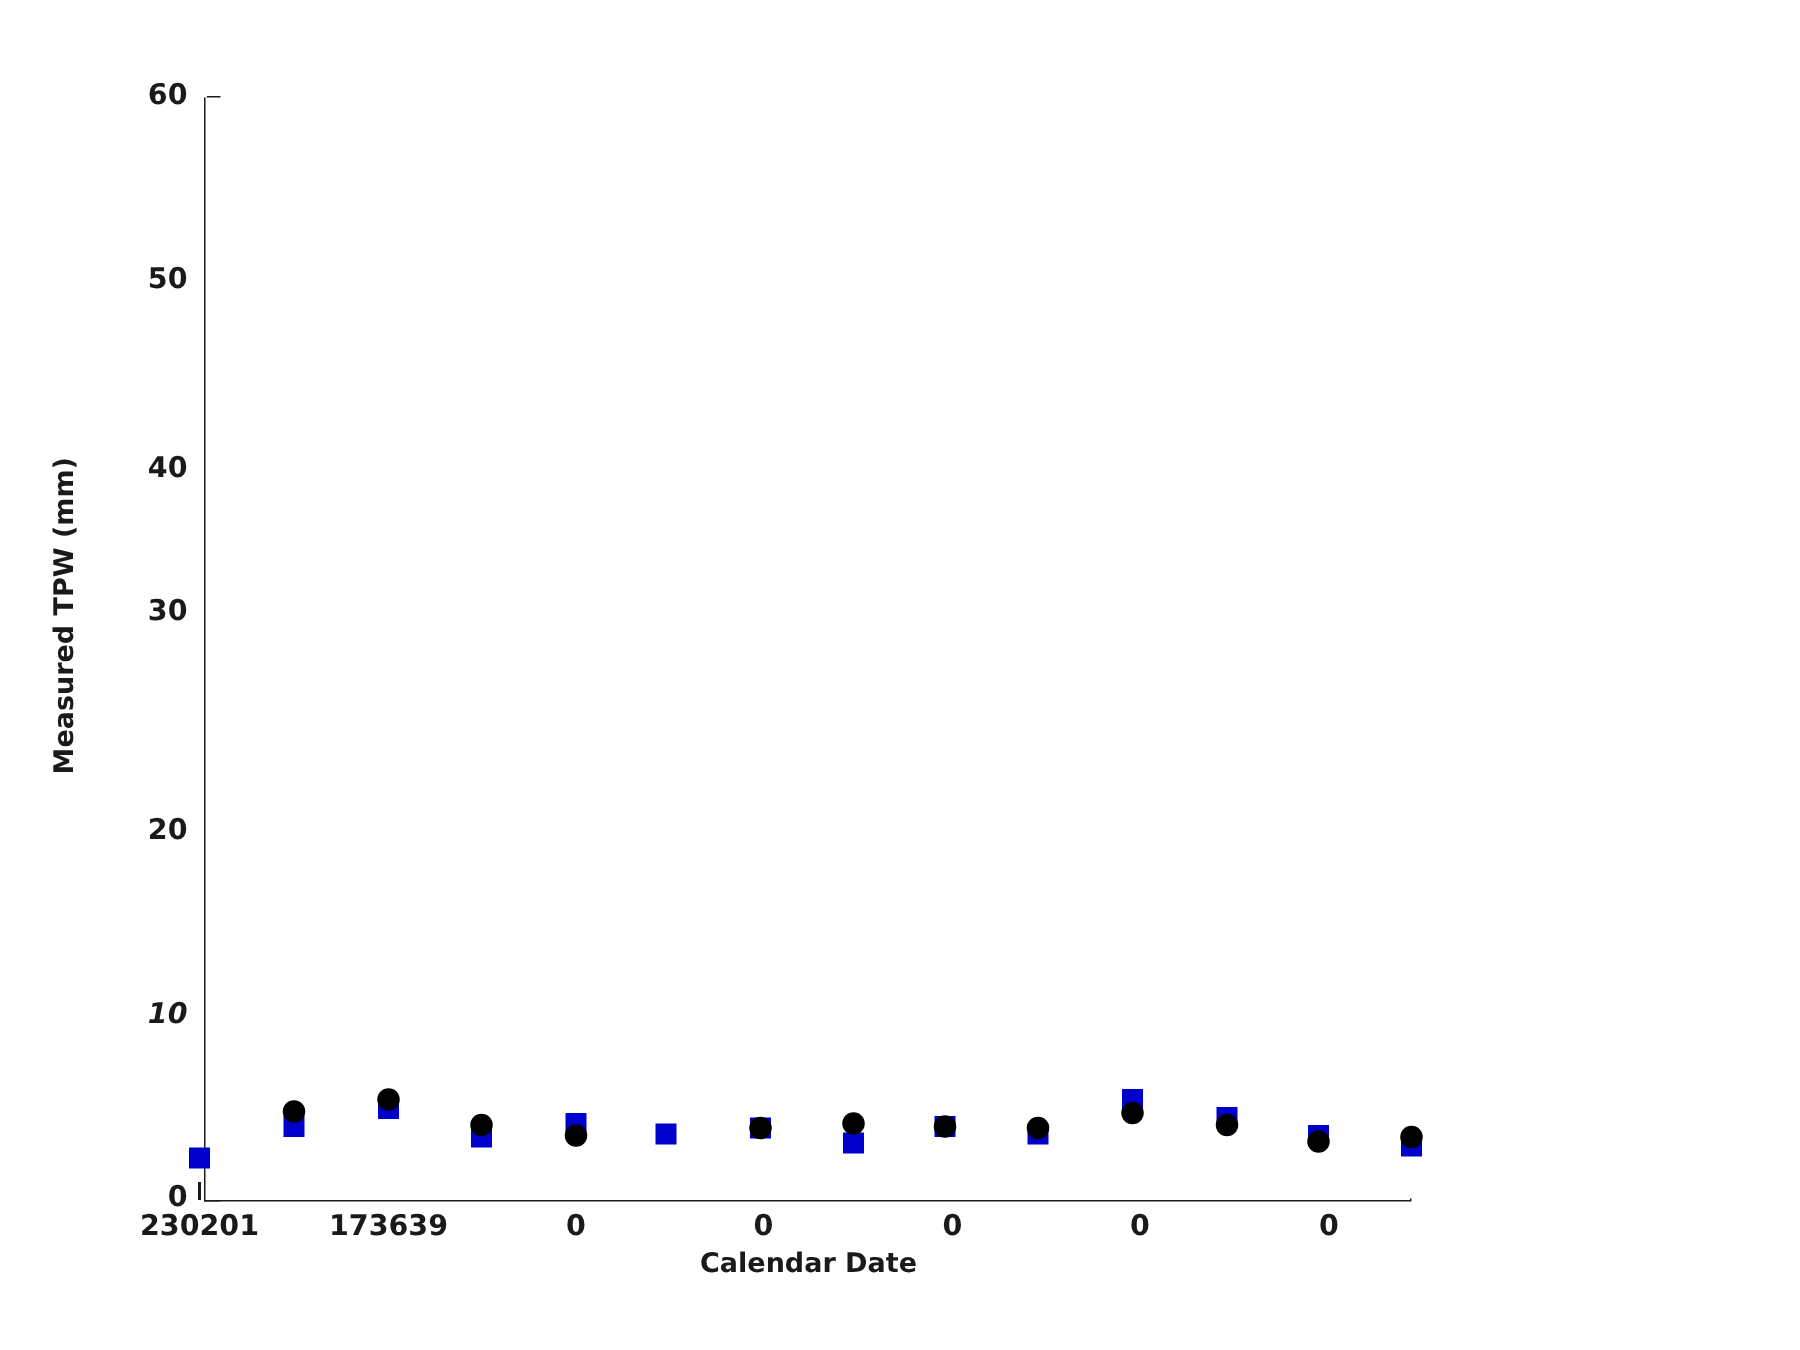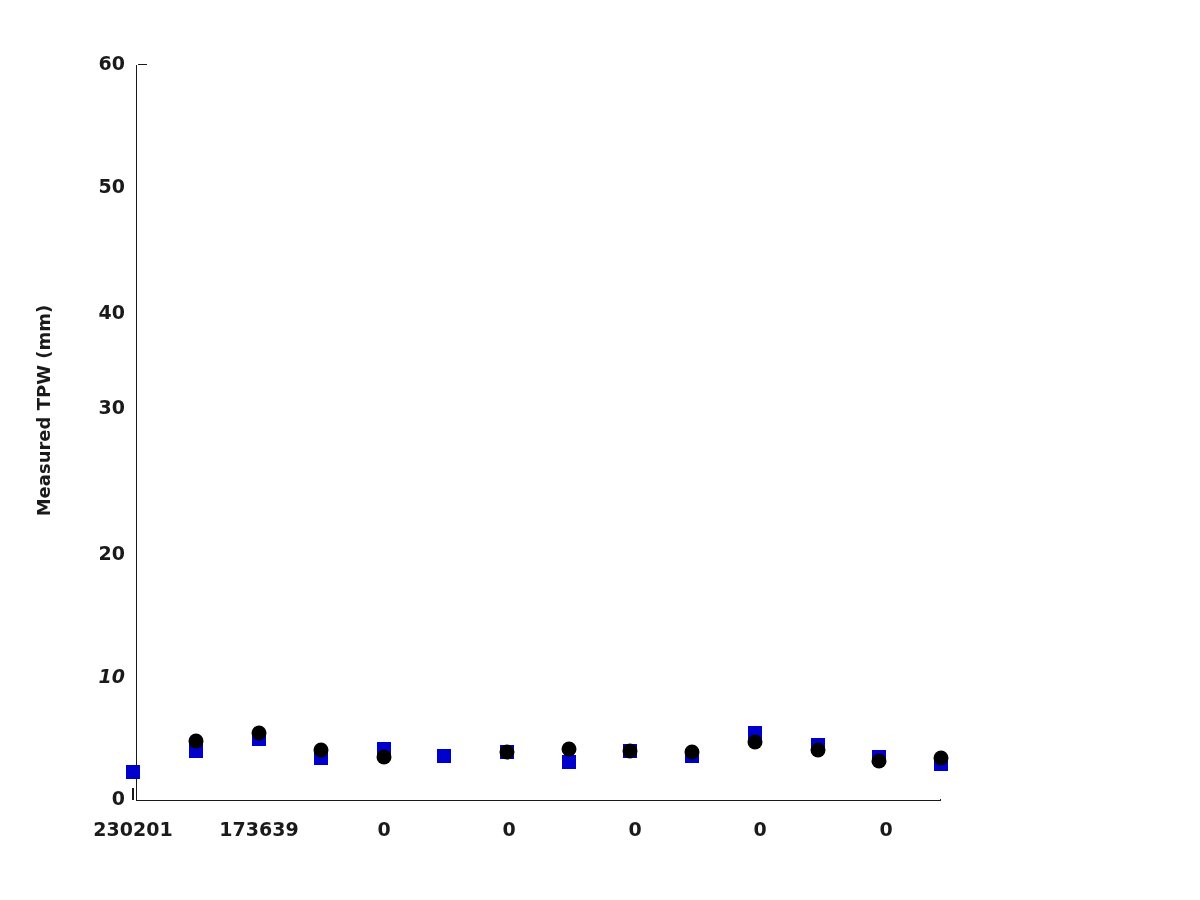--- a/index.html
+++ b/index.html
@@ -84,21 +84,20 @@
   }
   .xtick-label {
     position: absolute;
     top: 806px;
     font-size: 19px;
     font-weight: bold;
     color: #1a1a1a;
     text-align: center;
     transform: translateX(-50%);
     white-space: nowrap;
-    margin-top: 12px;
   }
   
   #ylabel {
     position: absolute;
     left: -167px;
     top: 400px;
     width: 420px;
     text-align: center;
     font-size: 18px;
     font-weight: bold;
@@ -255,15 +254,16 @@
         <div class="marker-circle" style="left: 555px; top: 687.225px; background: rgb(0, 0, 0);"></div>
         <div class="marker-circle" style="left: 618px; top: 677.425px; background: rgb(0, 0, 0);"></div>
         <div class="marker-circle" style="left: 681px; top: 684.775px; background: rgb(0, 0, 0);"></div>
         <div class="marker-circle" style="left: 742px; top: 695.8px; background: rgb(0, 0, 0);"></div>
         <div class="marker-circle" style="left: 804px; top: 693.35px; background: rgb(0, 0, 0);"></div>
       </div>
   </div>
 
   <div id="ylabel">Measured TPW (mm)</div>
 
+  <div id="xlabel">Calendar Date</div>
 
 
 </div>
 
 </body></html>

